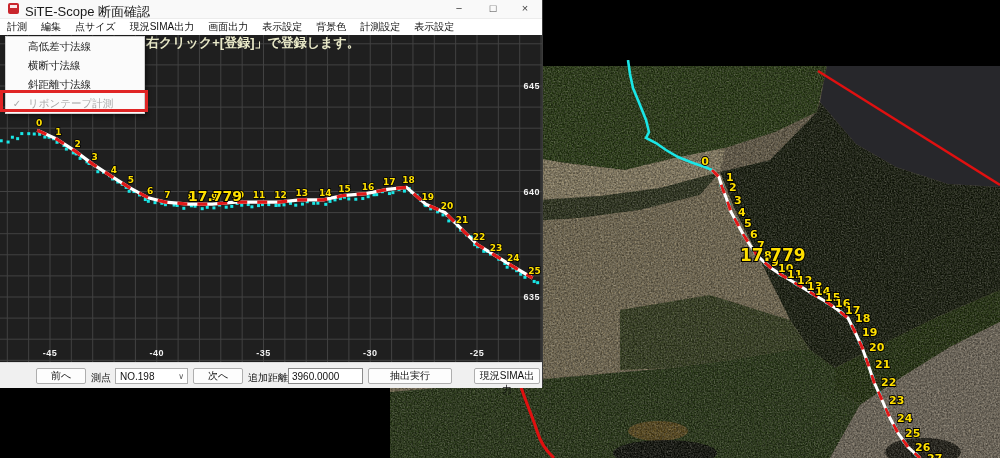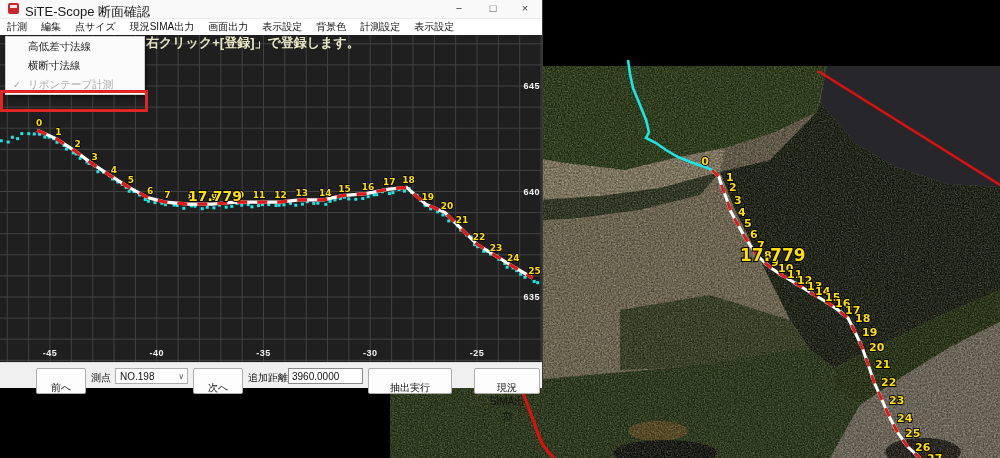--- a/index.html
+++ b/index.html
@@ -14,21 +14,21 @@
   .appicon{position:absolute;left:8px;top:3px;width:11px;height:11px;background:#c9252c;border-radius:2px;}
   .appicon::after{content:"";position:absolute;left:2px;top:2px;width:7px;height:3px;background:#fff;opacity:.9;}
   .apptitle{position:absolute;left:25px;top:3px;font-size:13px;color:#1a1a1a;white-space:nowrap;}
   .wc{position:absolute;top:0;width:30px;height:18px;text-align:center;line-height:17px;font-size:11px;color:#444;cursor:default;}
   .wc.min{right:68px}.wc.max{right:34px}.wc.cls{right:2px}
   .menubar{height:16px;background:#fff;display:flex;align-items:flex-end;}
   .mitem{font-size:10px;color:#111;padding:0 7px;white-space:nowrap;line-height:16px;}
   .chartarea{position:relative;height:327px;background:#1f1f1f;overflow:hidden;}
   .toolbar{position:relative;height:25px;background:#f0f0f0;border-top:1px solid #dcdcdc;}
   .tbtn{position:absolute;top:5px;height:16px;background:#fdfdfd;border:1px solid #aeaeae;border-radius:2px;
-        font-size:10px;color:#111;line-height:14px;text-align:center;padding:12px;font-family:inherit;}
+        font-size:10px;color:#111;line-height:14px;text-align:center;padding:0;font-family:inherit;}
   .tlabel{position:absolute;top:8px;font-size:10px;color:#111;white-space:nowrap;}
   .combo{position:absolute;left:115px;top:5px;width:73px;height:16px;background:#fff;border:1px solid #aeaeae;
          font-size:10px;color:#111;line-height:15px;padding-left:4px;box-sizing:border-box;}
   .combo .chev{position:absolute;right:3px;top:0;font-size:8px;color:#555;line-height:15px;}
   .tinput{position:absolute;left:288px;top:5px;width:75px;height:16px;background:#fff;border:1px solid #8a8a8a;
           font-size:10px;color:#111;padding:0 3px;box-sizing:border-box;font-family:inherit;}
   
   .ctxmenu{position:absolute;left:5px;top:36px;width:138px;background:#fbfbfb;border:1px solid #cfcfcf;
            box-shadow:2px 2px 4px rgba(0,0,0,.45);}
   .cmi{height:19px;display:flex;align-items:center;font-size:10.5px;color:#222;}
@@ -359,20 +359,24 @@
 
   <div class="ctxmenu" id="ctxmenu">
       <div class="cmi">
         <span class="chk"></span>
         <span class="cml">高低差寸法線</span>
       </div>
       <div class="cmi">
         <span class="chk"></span>
         <span class="cml">横断寸法線</span>
       </div>
+      <div class="cmi">
+        <span class="chk"></span>
+        <span class="cml">斜距離寸法線</span>
+      </div>
       <div class="cmi dis">
         <span class="chk">✓</span>
         <span class="cml">リボンテープ計測</span>
       </div>
     </div>
   <div class="redbox"></div>
 
 </div>
 
 </body></html>

